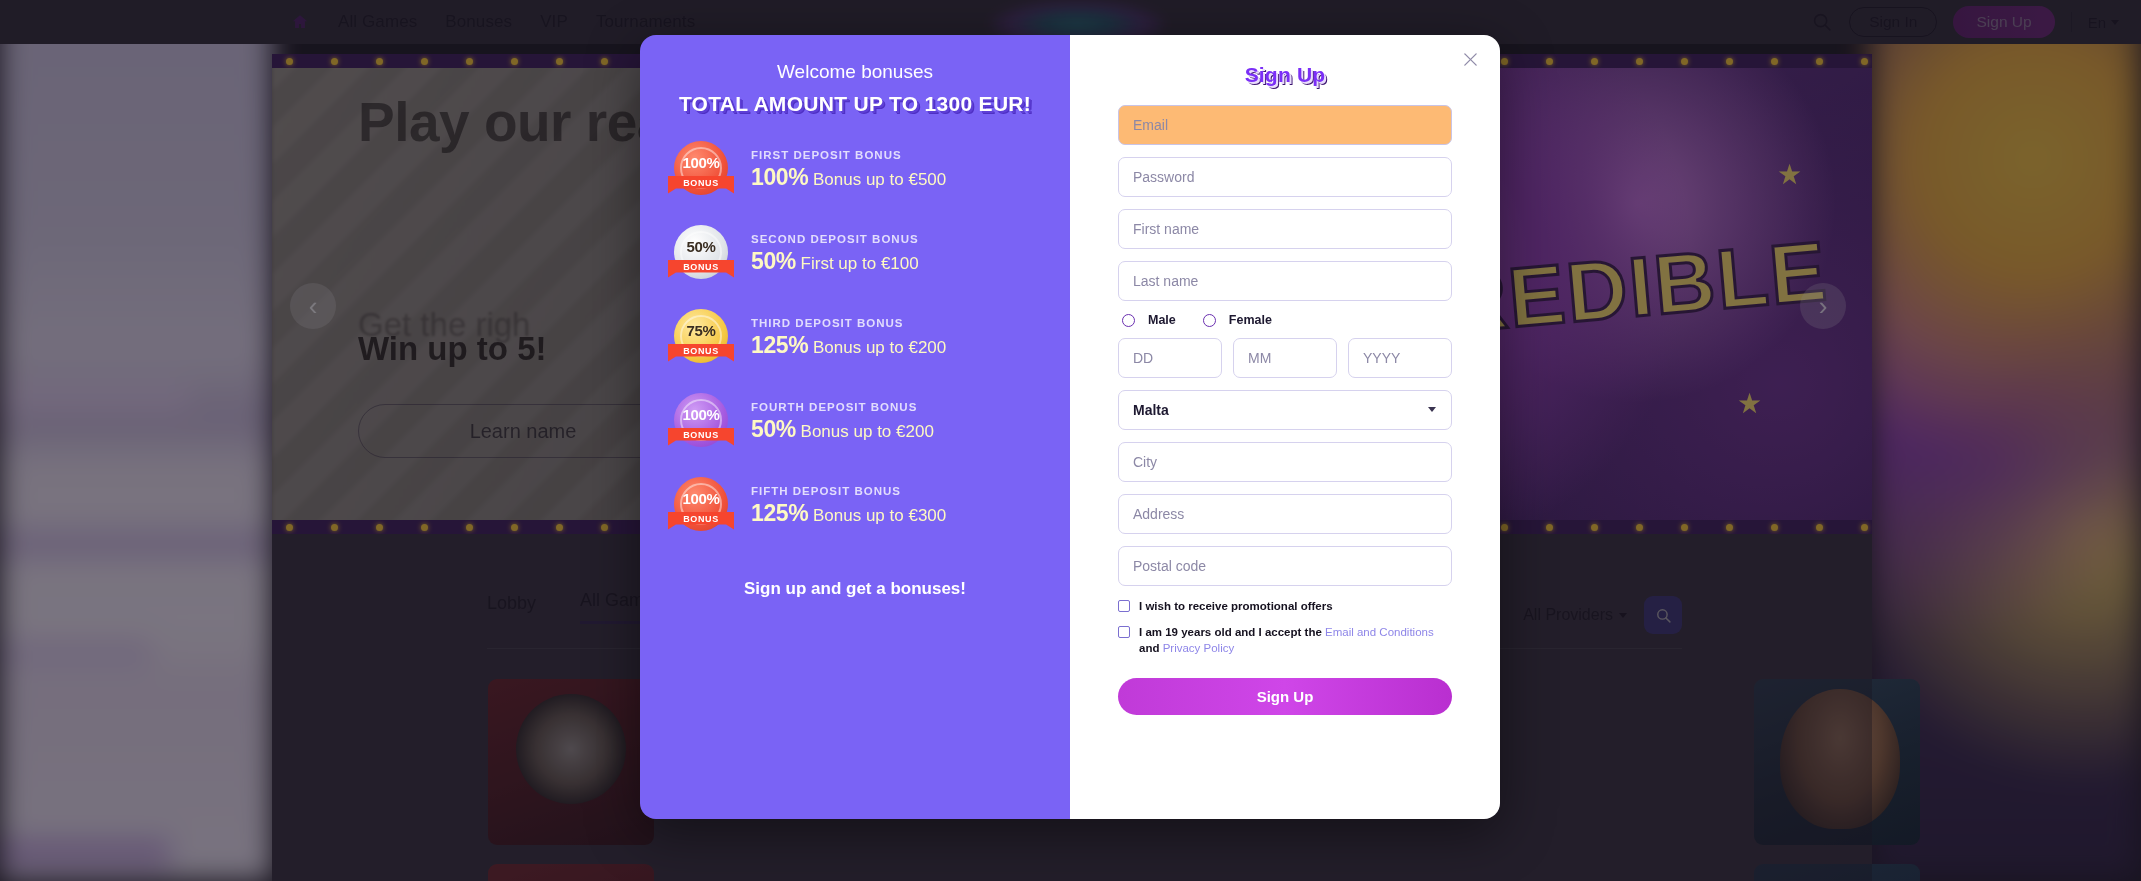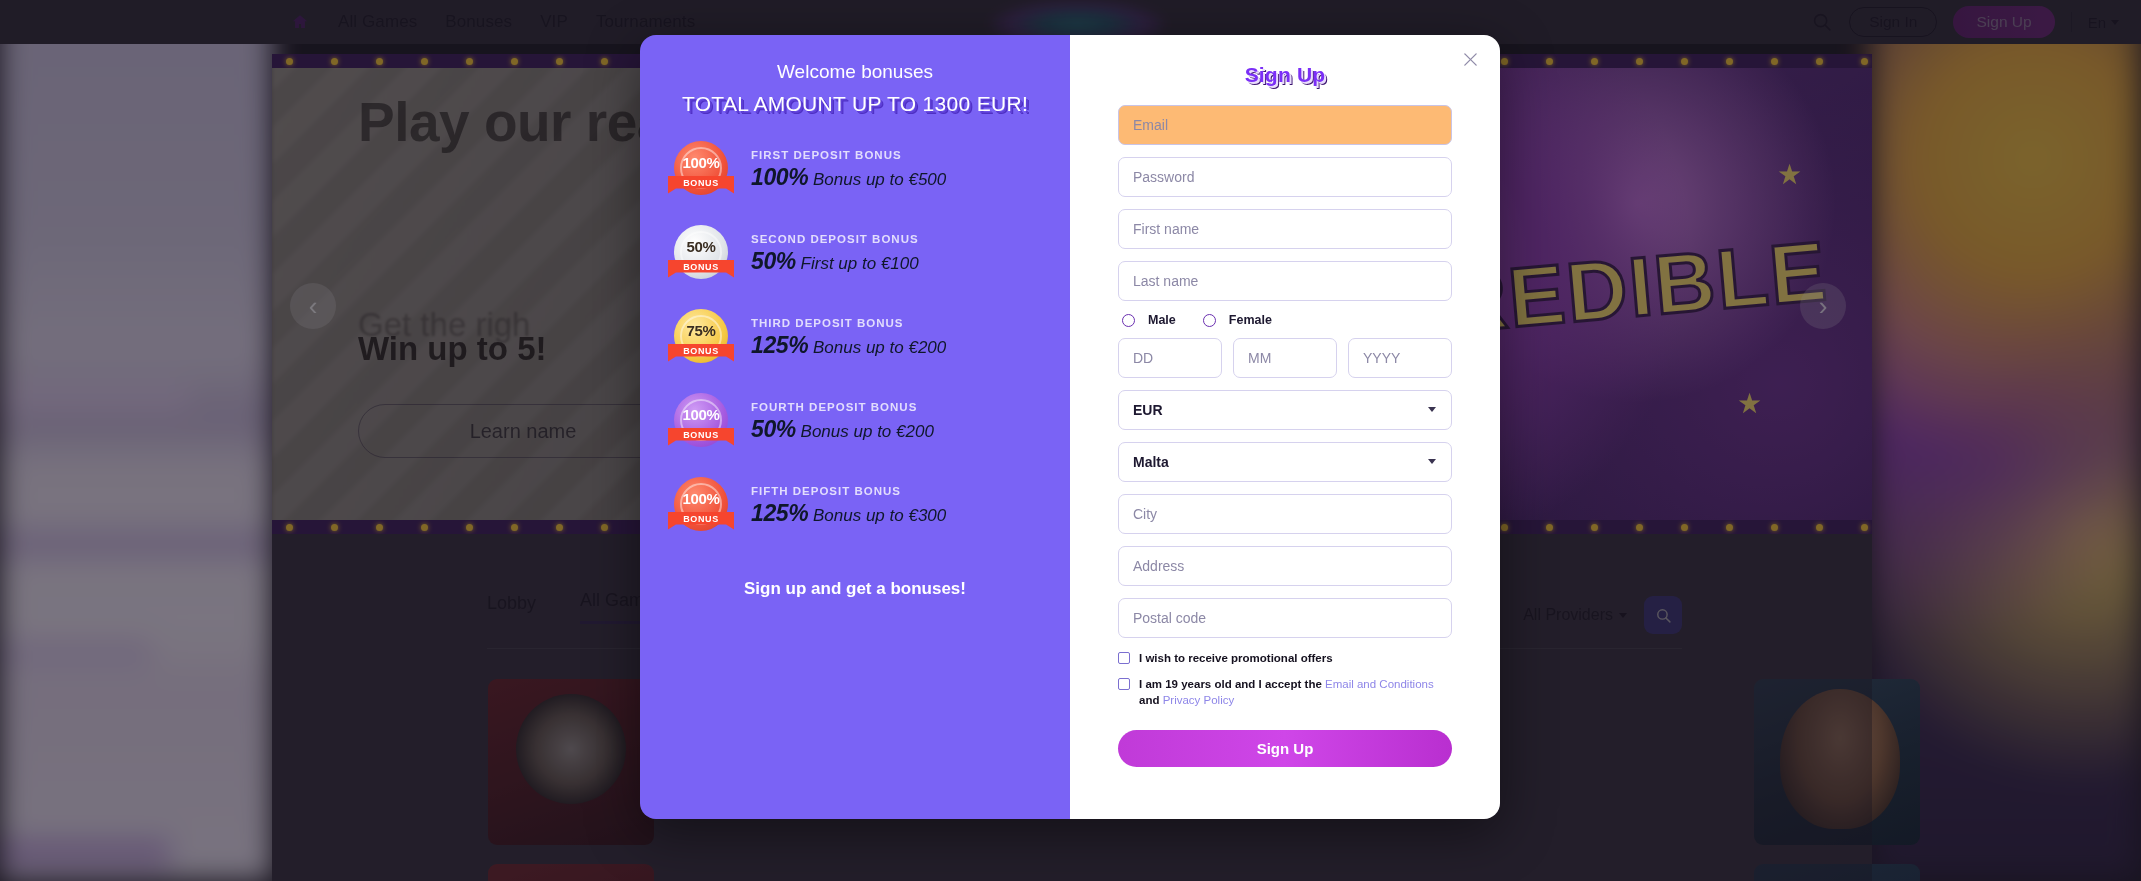--- a/index.html
+++ b/index.html
@@ -210,21 +210,21 @@
   
   .bonus-panel {
     width: 430px; background: #7a63f5;
     padding: 26px 30px 0 30px; position: relative;
   }
   .bonus-title {
     text-align: center; color: #fff; font-size: 19px; font-weight: 500;
     margin-bottom: 8px;
   }
   .bonus-total {
-    text-align: center; font-size: 21px; font-weight: 400; line-height: 1.22;
+    text-align: center; font-size: 21px; font-weight: 700; line-height: 1.22;
     color: #ffffff; letter-spacing: .3px;
     text-shadow: 2px 2px 0 #5e3fd6, 3px 3px 0 #4e2fc4;
     margin-bottom: 22px;
   }
   .bonus-list { display: flex; flex-direction: column; gap: 22px; }
   .bonus-row { display: flex; align-items: center; gap: 19px; }
 
   .badge { width: 62px; height: 62px; position: relative; flex: 0 0 auto; }
   .badge .seal {
     position: absolute; left: 4px; top: 2px; width: 54px; height: 54px; border-radius: 50%;
@@ -248,21 +248,21 @@
   .badge.red    .seal { background: radial-gradient(circle at 38% 32%, #ff8a6e, #f0513a 60%, #d43c28); }
   .badge.silver .seal { background: radial-gradient(circle at 38% 32%, #ffffff, #dfe3e8 60%, #b9c0c8); }
   .badge.gold   .seal { background: radial-gradient(circle at 38% 32%, #ffe9a0, #f6c944 60%, #e0aa1c); }
   .badge.purple .seal { background: radial-gradient(circle at 38% 32%, #cf9cf5, #a55ae0 60%, #8a3ecb); }
 
   .bonus-text .small {
     font-size: 11.5px; color: rgba(255,255,255,.78); letter-spacing: 1px;
     font-weight: 600; margin-bottom: 3px; text-transform: uppercase;
   }
   .bonus-text .big {
-    font-size: 17px; color: #0f172a; font-weight: 400; font-style: italic;
+    font-size: 17px; color: #fef9c3; font-weight: 400;
   }
   .bonus-text .big b { font-size: 23px; font-weight: 800; letter-spacing: -.4px; }
 
   .bonus-cta {
     text-align: center; color: #fff; font-size: 17px; font-weight: 700;
     margin-top: 42px;
   }
 
   
   .form-panel {
@@ -574,24 +574,20 @@
         <span class="gender-label">Female</span>
       </div>
 
       <div class="dob-row">
         <input class="fld" type="text" placeholder="DD" style="">
         <input class="fld" type="text" placeholder="MM" style="">
         <input class="fld" type="text" placeholder="YYYY" style="">
       </div>
 
       <div class="select-wrap">
-        <input class="fld" readonly="" value="EUR" style="">
-        <span class="select-caret"></span>
-      </div>
-      <div class="select-wrap">
         <input class="fld" readonly="" value="Malta" style="">
         <span class="select-caret"></span>
       </div>
 
       <input class="fld" type="text" placeholder="City" style="">
       <input class="fld" type="text" placeholder="Address" style="">
       <input class="fld" type="text" placeholder="Postal code" style="">
 
       <div class="chk-row">
         <span class="chk"></span>

